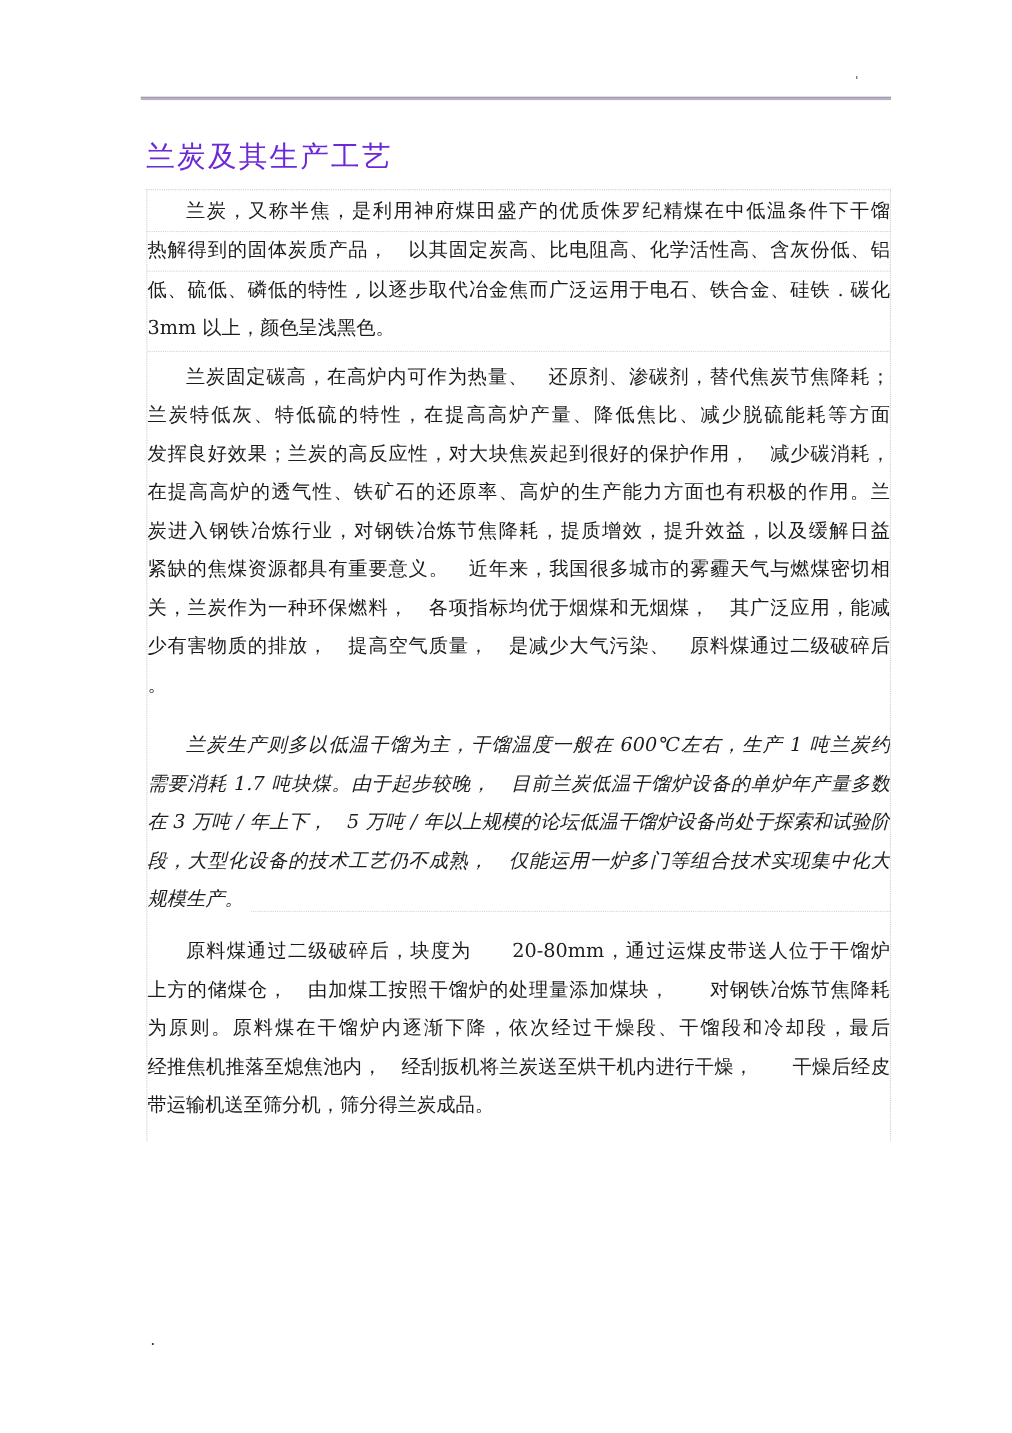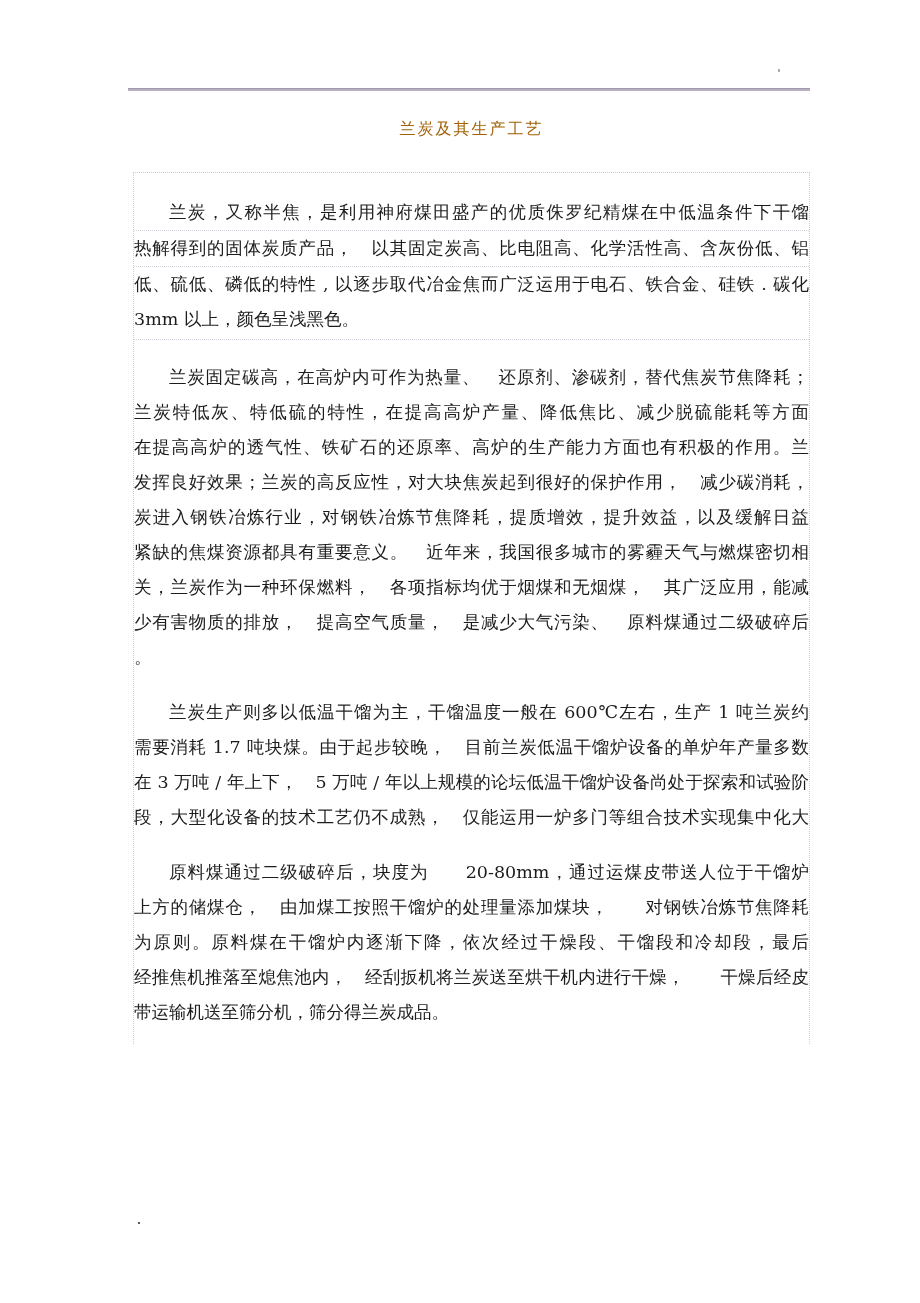--- a/index.html
+++ b/index.html
@@ -16,43 +16,43 @@
     position:absolute;left:776px;top:68px;font-size:10px;color:#444;
     font-family:"DejaVu Sans Mono","Liberation Mono",monospace;
   }
   .stray-bottom{
     position:absolute;left:136px;top:1215px;font-size:10px;color:#333;
     font-weight:bold;letter-spacing:-1px;
     font-family:"DejaVu Sans Mono","Liberation Mono",monospace;
   }
   .doc-title{
     position:absolute;left:133px;top:108px;width:677px;
-    text-align:center;font-size:16px;font-weight:500;color:#a16207;
+    font-size:26px;font-weight:500;color:#6d28d9;
     letter-spacing:2px;white-space:nowrap;
   }
   .doc-body{
     position:absolute;left:133px;top:172px;width:677px;
     border-top:1px dotted #cfc8d6;
     border-left:1px dotted #cfc8d6;
     border-right:1px dotted #cfc8d6;
     padding:2px 0 14px 0;
     box-sizing:border-box;
   }
   .para{margin:0;}
   .para + .para{margin-top:6px;}
   .para:nth-child(2){margin-top:6px;}
-  .para:nth-child(3){margin-top:20px;}
+  .para:nth-child(3){margin-top:20px;font-style:italic;}
   .para:nth-child(4){margin-top:12px;}
   .para:nth-child(5){margin-top:14px;}
   .line{
     font-size:17.5px;line-height:35px;height:35px;overflow:hidden;
     text-align:justify;text-align-last:justify;
     word-break:break-all;color:#1c1c1c;
   }
-  .line.first{text-indent:2em;margin-top:20px;}
+  .line.first{text-indent:2em;}
   .line.last{text-align:center;text-align-last:left;display:flex;}
   
   .para:nth-child(1) .line:nth-child(1),
   .para:nth-child(1) .line:nth-child(2){border-bottom:1px dotted #d6d0dc;}
   .para:nth-child(1){border-bottom:1px dotted #d6d0dc;padding-bottom:2px;}
   
   .rule-fill{flex:1;border-bottom:1px dotted #d6d0dc;margin:0 0 7px 6px;}
 </style>
 </head>
 <body>
@@ -66,33 +66,37 @@
 <div class="doc-body">
     <div class="para">
       <div class="line first">兰炭，又称半焦，是利用神府煤田盛产的优质侏罗纪精煤在中低温条件下干馏</div>
       <div class="line">热解得到的固体炭质产品，　以其固定炭高、比电阻高、化学活性高、含灰份低、铝</div>
       <div class="line">低、硫低、磷低的特性 , 以逐步取代冶金焦而广泛运用于电石、铁合金、硅铁 . 碳化</div>
       <div class="line last">3mm 以上，颜色呈浅黑色。</div>
     </div>
     <div class="para">
       <div class="line first">兰炭固定碳高，在高炉内可作为热量、　还原剂、渗碳剂，替代焦炭节焦降耗；</div>
       <div class="line">兰炭特低灰、特低硫的特性，在提高高炉产量、降低焦比、减少脱硫能耗等方面</div>
+      <div class="line">发挥良好效果；兰炭的高反应性，对大块焦炭起到很好的保护作用，　减少碳消耗，</div>
       <div class="line">在提高高炉的透气性、铁矿石的还原率、高炉的生产能力方面也有积极的作用。兰</div>
-      <div class="line">发挥良好效果；兰炭的高反应性，对大块焦炭起到很好的保护作用，　减少碳消耗，</div>
       <div class="line">炭进入钢铁冶炼行业，对钢铁冶炼节焦降耗，提质增效，提升效益，以及缓解日益</div>
       <div class="line">紧缺的焦煤资源都具有重要意义。　近年来，我国很多城市的雾霾天气与燃煤密切相</div>
       <div class="line">关，兰炭作为一种环保燃料，　各项指标均优于烟煤和无烟煤，　其广泛应用，能减</div>
       <div class="line">少有害物质的排放，　提高空气质量，　是减少大气污染、　原料煤通过二级破碎后</div>
       <div class="line last">。</div>
     </div>
     <div class="para">
       <div class="line first">兰炭生产则多以低温干馏为主，干馏温度一般在 600℃左右，生产 1 吨兰炭约</div>
       <div class="line">需要消耗 1.7 吨块煤。由于起步较晚，　目前兰炭低温干馏炉设备的单炉年产量多数</div>
       <div class="line">在 3 万吨 / 年上下，　5 万吨 / 年以上规模的论坛低温干馏炉设备尚处于探索和试验阶</div>
       <div class="line">段，大型化设备的技术工艺仍不成熟，　仅能运用一炉多门等组合技术实现集中化大</div>
+      <div class="line last">
+        <span>规模生产。</span>
+        <span class="rule-fill"></span>
+      </div>
     </div>
     <div class="para">
       <div class="line first">原料煤通过二级破碎后，块度为　　20-80mm，通过运煤皮带送人位于干馏炉</div>
       <div class="line">上方的储煤仓，　由加煤工按照干馏炉的处理量添加煤块，　　对钢铁冶炼节焦降耗</div>
       <div class="line">为原则。原料煤在干馏炉内逐渐下降，依次经过干燥段、干馏段和冷却段，最后</div>
       <div class="line">经推焦机推落至熄焦池内，　经刮扳机将兰炭送至烘干机内进行干燥，　　干燥后经皮</div>
       <div class="line last">带运输机送至筛分机，筛分得兰炭成品。</div>
     </div>
   </div>
 

